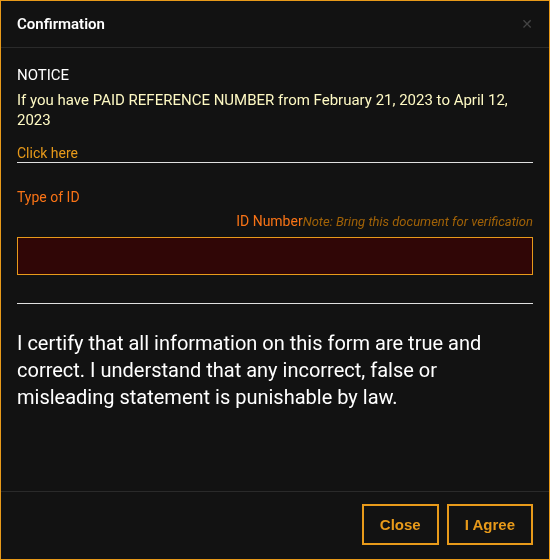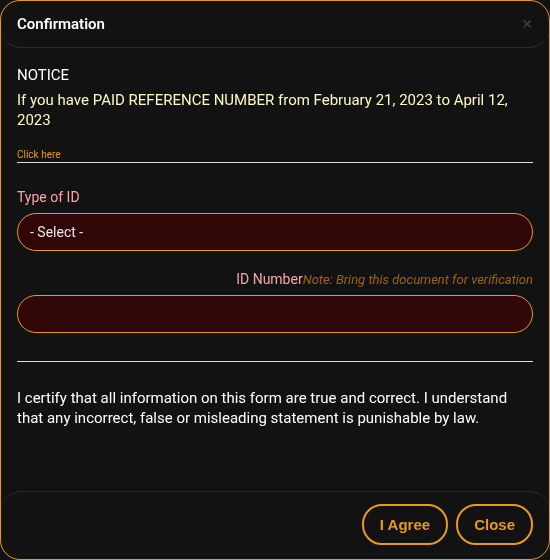--- a/index.html
+++ b/index.html
@@ -1,19 +1,18 @@
 <!DOCTYPE html>
 <html><head>
   <meta charset="utf-8">
   <style>
     * {
       margin: 0;
       padding: 0;
       box-sizing: border-box;
-      border-radius: 20px;
     }
     body {
       width: 550px;
       height: 560px;
       background: #121212;
       border: 1px solid #e89a1a;
       font-family: -apple-system, BlinkMacSystemFont, 'Segoe UI', Roboto, Arial, sans-serif;
       color: #fff;
       display: flex;
       flex-direction: column;
@@ -48,32 +47,32 @@
       margin-bottom: 6px;
     }
     .notice-text {
       font-size: 15px;
       color: #fef9c3;
       line-height: 1.35;
       margin-bottom: 12px;
     }
     .link {
       color: #e89a1a;
-      font-size: 10px;
+      font-size: 14px;
       cursor: pointer;
       display: inline-block;
     }
     .divider {
       border: none;
       border-top: 1px solid #e0e0e0;
       margin-bottom: 26px;
     }
     .field-label {
       font-size: 14px;
-      color: #fca5a5;
+      color: #f97316;
       margin-bottom: 8px;
       display: block;
     }
     .label-row {
       display: flex;
       justify-content: flex-end;
       align-items: baseline;
       margin-bottom: 8px;
       margin-left: 23px;
     }
@@ -97,21 +96,21 @@
       background: #300606;
       border: 1px solid #e89a1a;
       color: #fff;
       font-size: 14px;
       padding: 10px 12px;
       height: 38px;
       margin-bottom: 28px;
       outline: none;
     }
     .cert-text {
-      font-size: 15px;
+      font-size: 20px;
       color: #fff;
       line-height: 1.35;
       margin-bottom: 10px;
     }
     .footer {
       border-top: 1px solid #2a2a2a;
       padding: 12px 16px 14px 16px;
       display: flex;
       justify-content: flex-end;
       gap: 8px;
@@ -135,31 +134,28 @@
 </div>
 
 <div class="body">
   <div class="notice-title">NOTICE</div>
   <div class="notice-text">If you have PAID REFERENCE NUMBER from February 21, 2023 to April 12, 2023</div>
   <a class="link">Click here</a>
 
   <hr class="divider">
 
   <label class="field-label">Type of ID</label>
-  <div class="select-box">
-    <span>- Select -</span>
-  </div>
 
   <div class="label-row">
     <label class="field-label" style="margin-bottom:0">ID Number</label>
     <span class="note">Note: Bring this document for verification</span>
   </div>
   <input class="input-box" type="text" value="" style="">
 
   <hr class="divider">
 
   <div class="cert-text">I certify that all information on this form are true and correct. I understand that any incorrect, false or misleading statement is punishable by law.</div>
 </div>
 
 <div class="footer">
+  <button class="btn">Close</button>
   <button class="btn">I Agree</button>
-  <button class="btn">Close</button>
 </div>
 
 </body></html>

